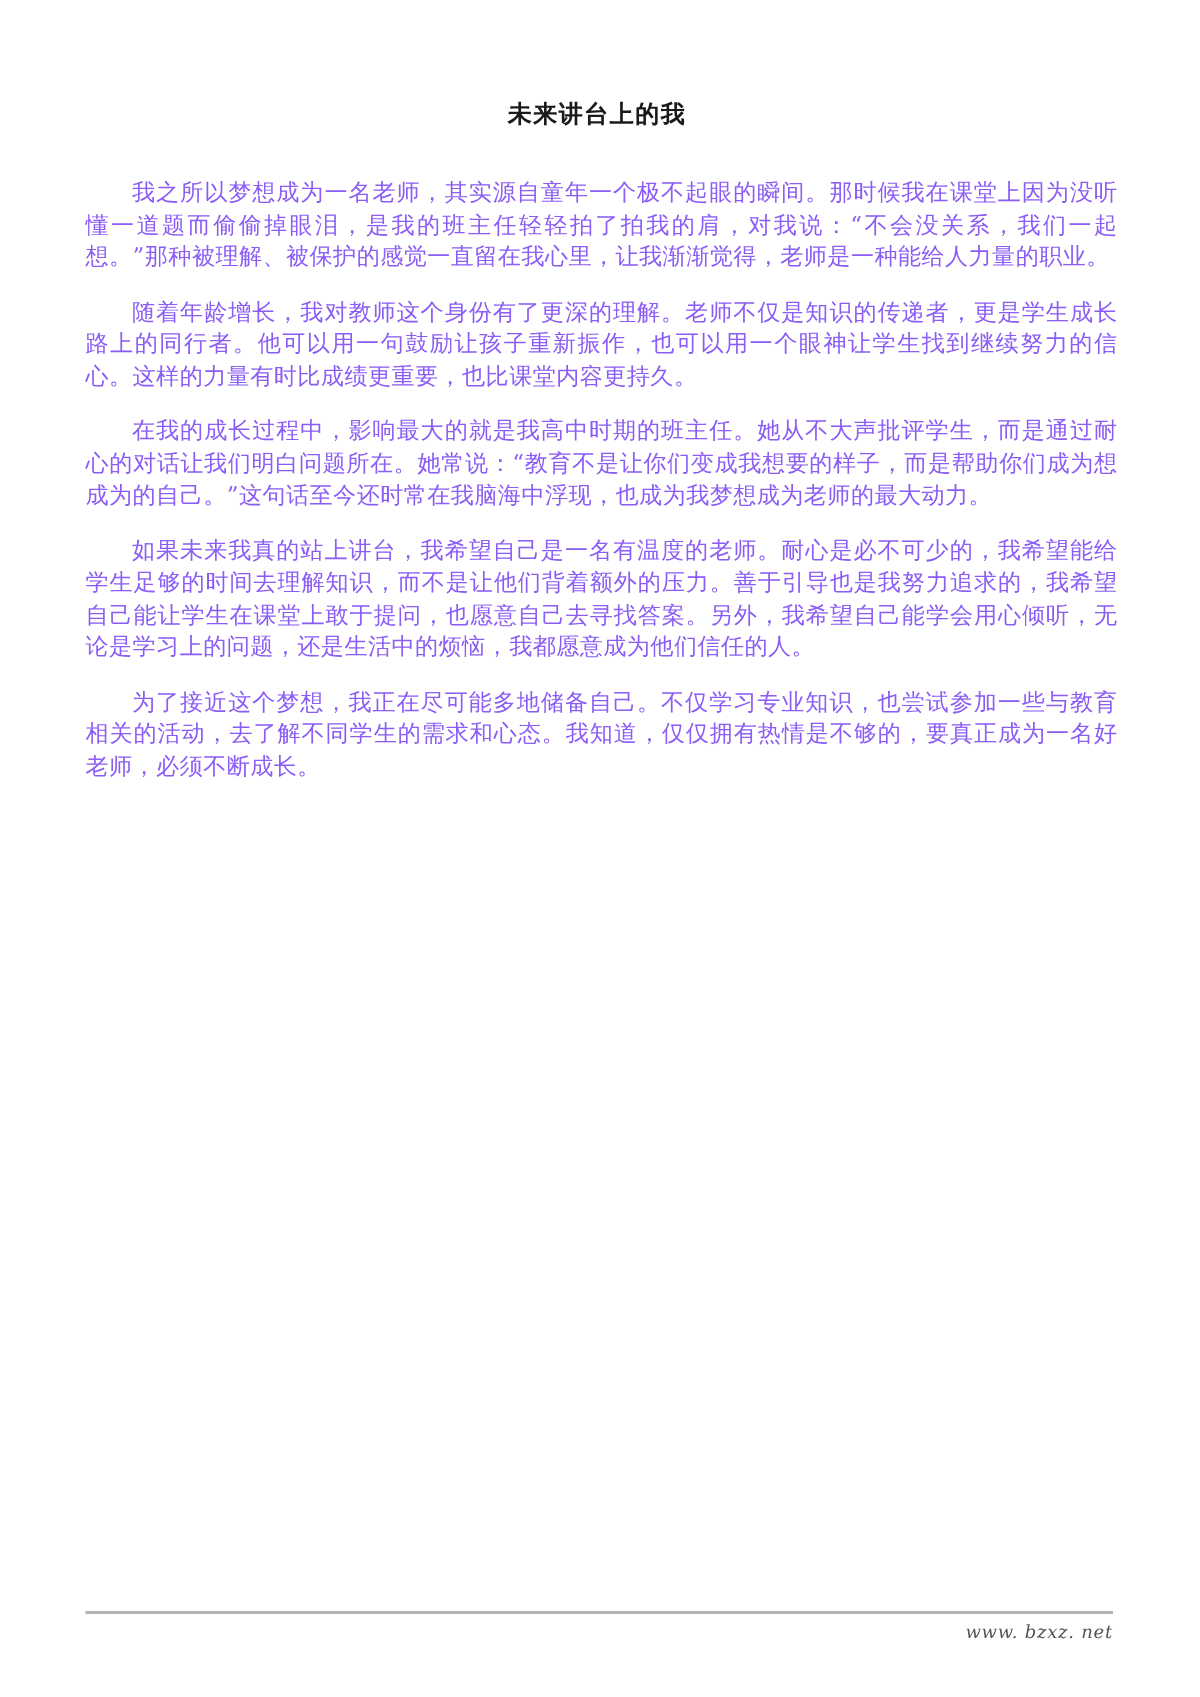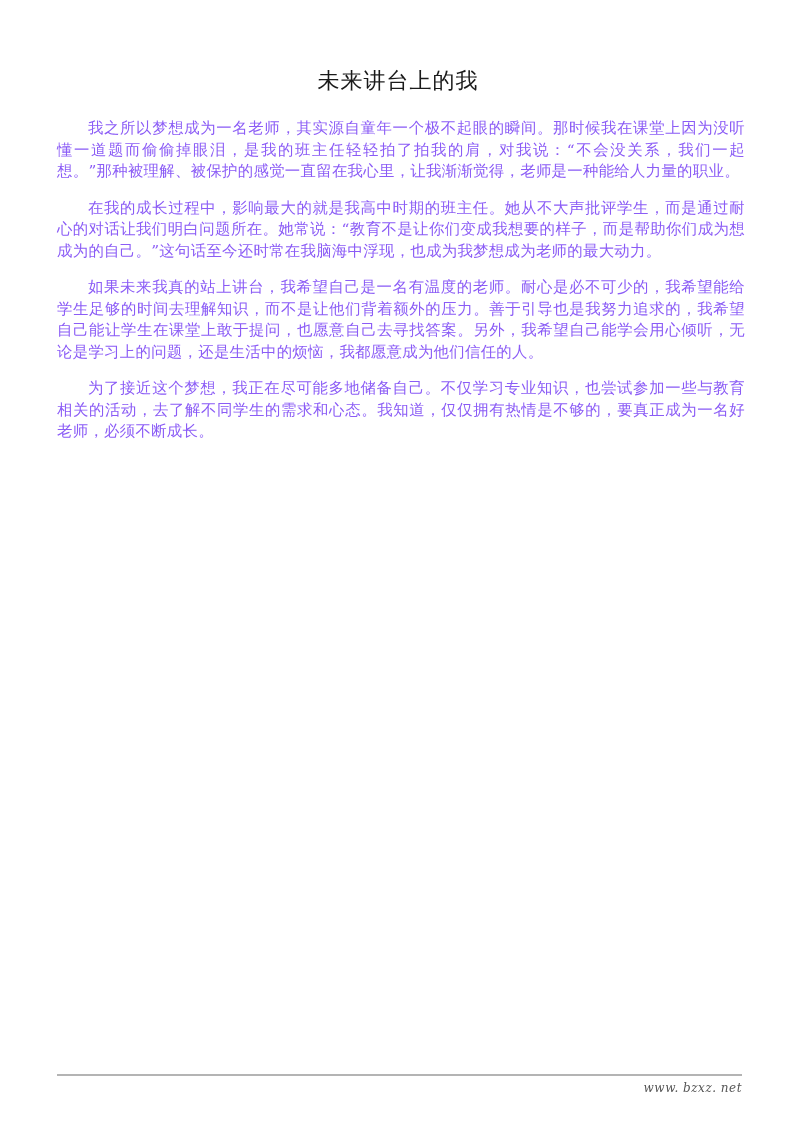--- a/index.html
+++ b/index.html
@@ -1,38 +1,39 @@
 <!DOCTYPE html>
 <html><head>
 <meta charset="utf-8">
 <style>
   html, body { margin: 0; padding: 0; background: #ffffff; }
   body { width: 800px; height: 1131px; position: relative; overflow: hidden;
          font-family: "DejaVu Serif", "Liberation Serif", serif; color: #222; }
   .page { position: absolute; left: 0; top: 0; width: 800px; height: 1131px; }
   .title { position: absolute; top: 66px; left: 0; width: 796px; text-align: center;
            font-family: "DejaVu Sans", "Liberation Sans", sans-serif;
-           font-size: 22px; font-weight: normal; color: #1a1a1a; letter-spacing: 1px; }
+           font-size: 16px; font-weight: bold; color: #1a1a1a; letter-spacing: 1px; }
   .body { position: absolute; left: 57px; top: 118px; width: 688px; }
   .para { margin: 0 0 15px 0; font-size: 15.4px; line-height: 21.5px; text-indent: 31px;
           text-align: justify; color: #8b5cf6; letter-spacing: 0.3px; }
   .watermark { position: absolute; left: 375px; top: 985px; font-family: "DejaVu Sans", "Liberation Sans", sans-serif;
                font-weight: bold; font-size: 80px; color: #f0f0f0; letter-spacing: 2px; user-select: none; }
   .footer-rule { position: absolute; left: 57px; top: 1074px; width: 685px; height: 2px; background: #b4b4b4; }
   .footer-url { position: absolute; right: 58px; top: 1081px; font-family: "DejaVu Serif", "Liberation Serif", serif;
                 font-style: italic; font-size: 12px; color: #555; letter-spacing: 0.5px; }
 </style>
 </head>
 <body>
 
 <div class="page">
   <div class="title">未来讲台上的我</div>
 
   <div class="body">
     <p class="para">我之所以梦想成为一名老师，其实源自童年一个极不起眼的瞬间。那时候我在课堂上因为没听懂一道题而偷偷掉眼泪，是我的班主任轻轻拍了拍我的肩，对我说：“不会没关系，我们一起想。”那种被理解、被保护的感觉一直留在我心里，让我渐渐觉得，老师是一种能给人力量的职业。</p>
+    <p class="para">随着年龄增长，我对教师这个身份有了更深的理解。老师不仅是知识的传递者，更是学生成长路上的同行者。他可以用一句鼓励让孩子重新振作，也可以用一个眼神让学生找到继续努力的信心。这样的力量有时比成绩更重要，也比课堂内容更持久。</p>
     <p class="para">在我的成长过程中，影响最大的就是我高中时期的班主任。她从不大声批评学生，而是通过耐心的对话让我们明白问题所在。她常说：“教育不是让你们变成我想要的样子，而是帮助你们成为想成为的自己。”这句话至今还时常在我脑海中浮现，也成为我梦想成为老师的最大动力。</p>
     <p class="para">如果未来我真的站上讲台，我希望自己是一名有温度的老师。耐心是必不可少的，我希望能给学生足够的时间去理解知识，而不是让他们背着额外的压力。善于引导也是我努力追求的，我希望自己能让学生在课堂上敢于提问，也愿意自己去寻找答案。另外，我希望自己能学会用心倾听，无论是学习上的问题，还是生活中的烦恼，我都愿意成为他们信任的人。</p>
     <p class="para">为了接近这个梦想，我正在尽可能多地储备自己。不仅学习专业知识，也尝试参加一些与教育相关的活动，去了解不同学生的需求和心态。我知道，仅仅拥有热情是不够的，要真正成为一名好老师，必须不断成长。</p>
   </div>
 
   <div class="footer-rule"></div>
   <div class="footer-url">www. bzxz. net</div>
 </div>
 
 </body></html>

